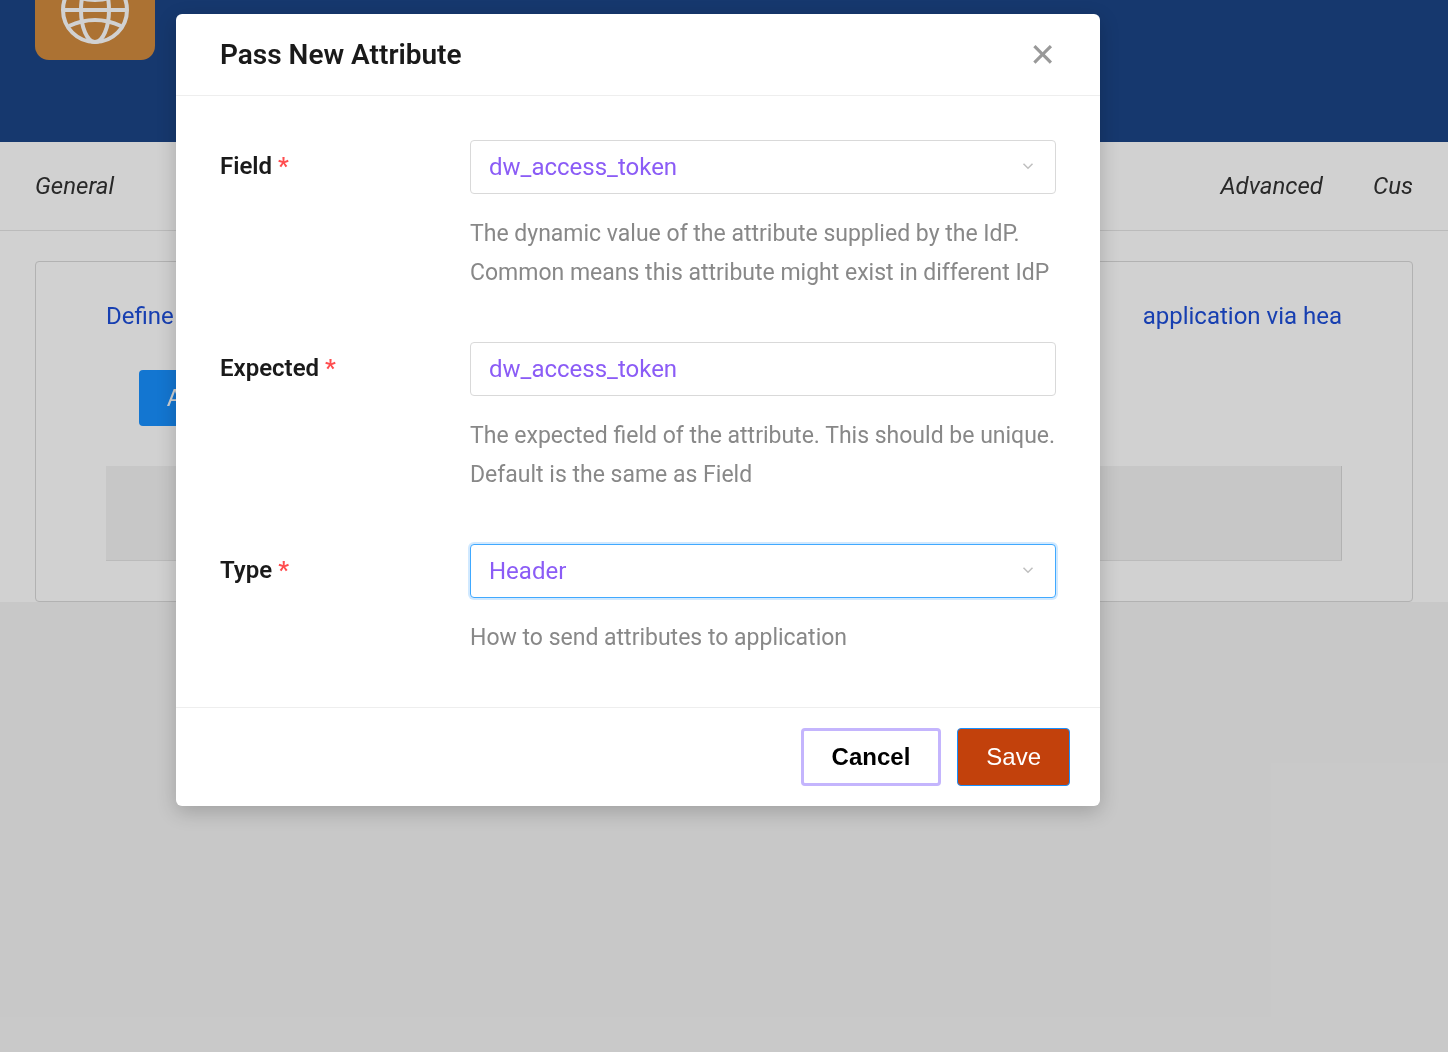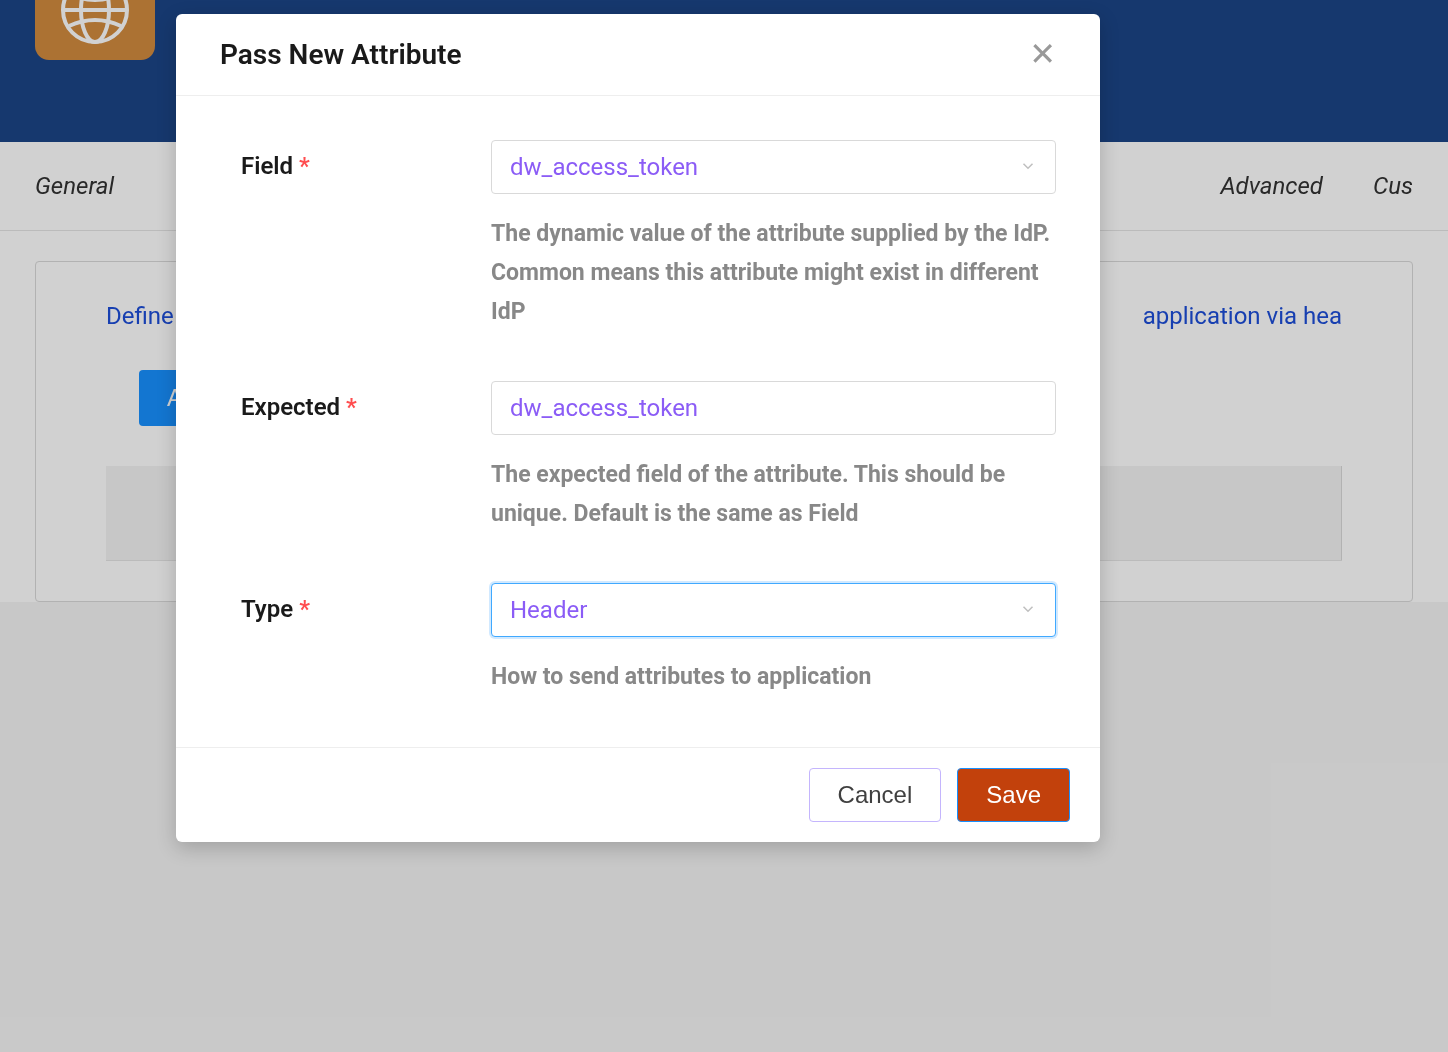--- a/index.html
+++ b/index.html
@@ -112,35 +112,36 @@
       border-radius: 6px;
       box-shadow: 0 6px 20px rgba(0,0,0,0.2);
       z-index: 20;
       display: flex;
       flex-direction: column;
     }
     .modal-header {
       padding: 24px 44px;
       border-bottom: 1px solid #eeeeee;
       display: flex;
+      align-items: center;
       justify-content: space-between;
     }
     .modal-title {
       font-size: 28px;
       font-weight: 600;
       color: #1a1a1a;
     }
     .close-icon {
       font-size: 32px;
       color: #999;
       cursor: pointer;
       line-height: 1;
     }
     .modal-body {
-      padding: 44px 44px 30px 65px;
+      padding: 44px 44px 30px 44px;
     }
     .form-row {
       display: flex;
       margin-bottom: 50px;
     }
     .form-row:last-child {
       margin-bottom: 20px;
     }
     .form-label {
       width: 250px;
@@ -183,39 +184,39 @@
     }
     .chevron svg {
       width: 18px;
       height: 18px;
     }
     .help-text {
       font-size: 23px;
       color: #888;
       margin-top: 20px;
       line-height: 1.7;
-      font-weight: bold;
     }
     .modal-footer {
       border-top: 1px solid #eeeeee;
       padding: 20px 30px;
       display: flex;
       justify-content: flex-end;
       gap: 16px;
     }
     .btn {
       padding: 12px 28px;
       font-size: 24px;
       border-radius: 4px;
       cursor: pointer;
     }
     .btn-default {
       background: white;
-      border: 1px solid #c4b5fd;
-      color: #404040;
+      border: 3px solid #c4b5fd;
+      color: #000000;
+      font-weight: bold;
     }
     .btn-primary {
       background: #c2410c;
       border: 1px solid #1890ff;
       color: white;
     }
   </style>
 </head>
 <body>
 

